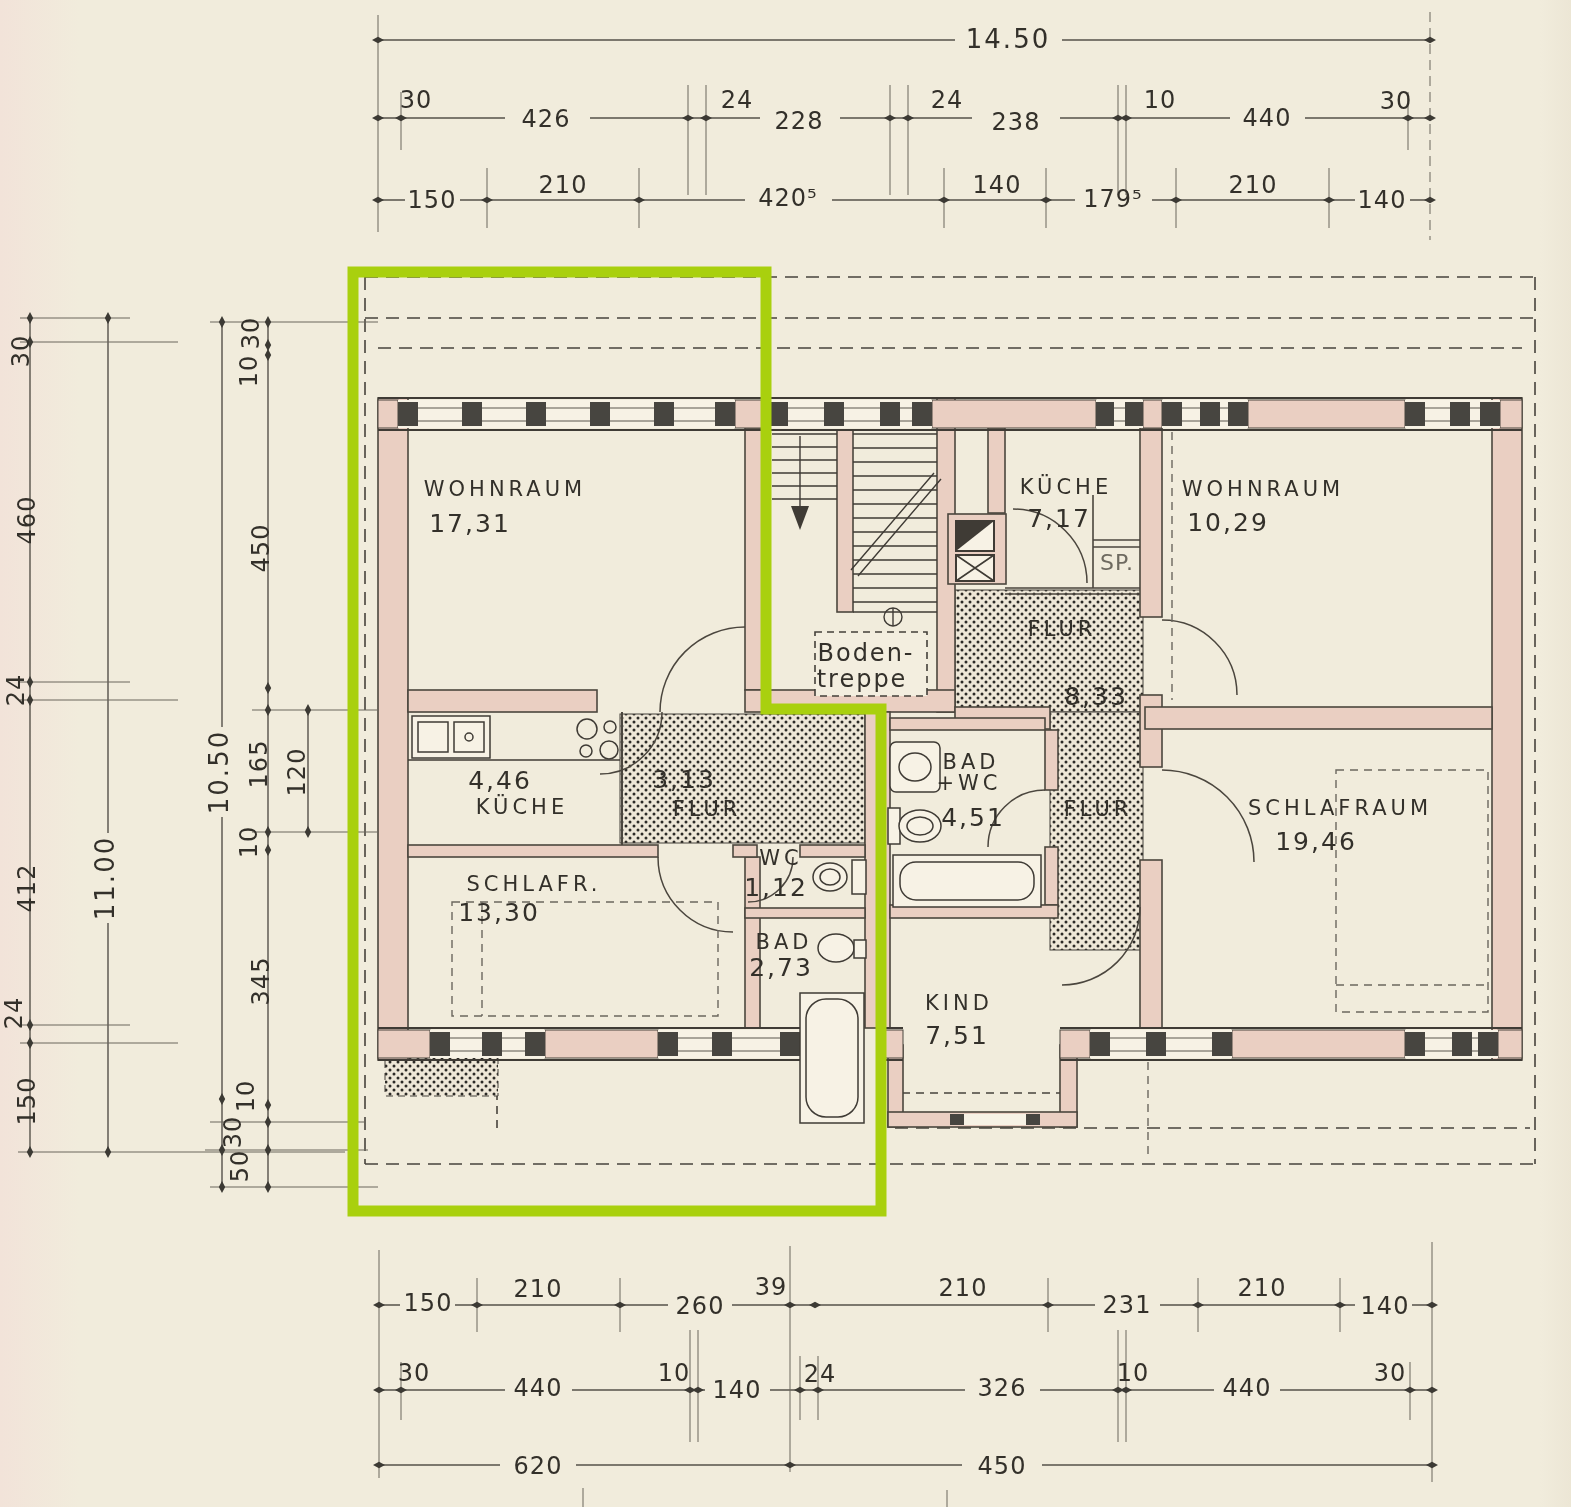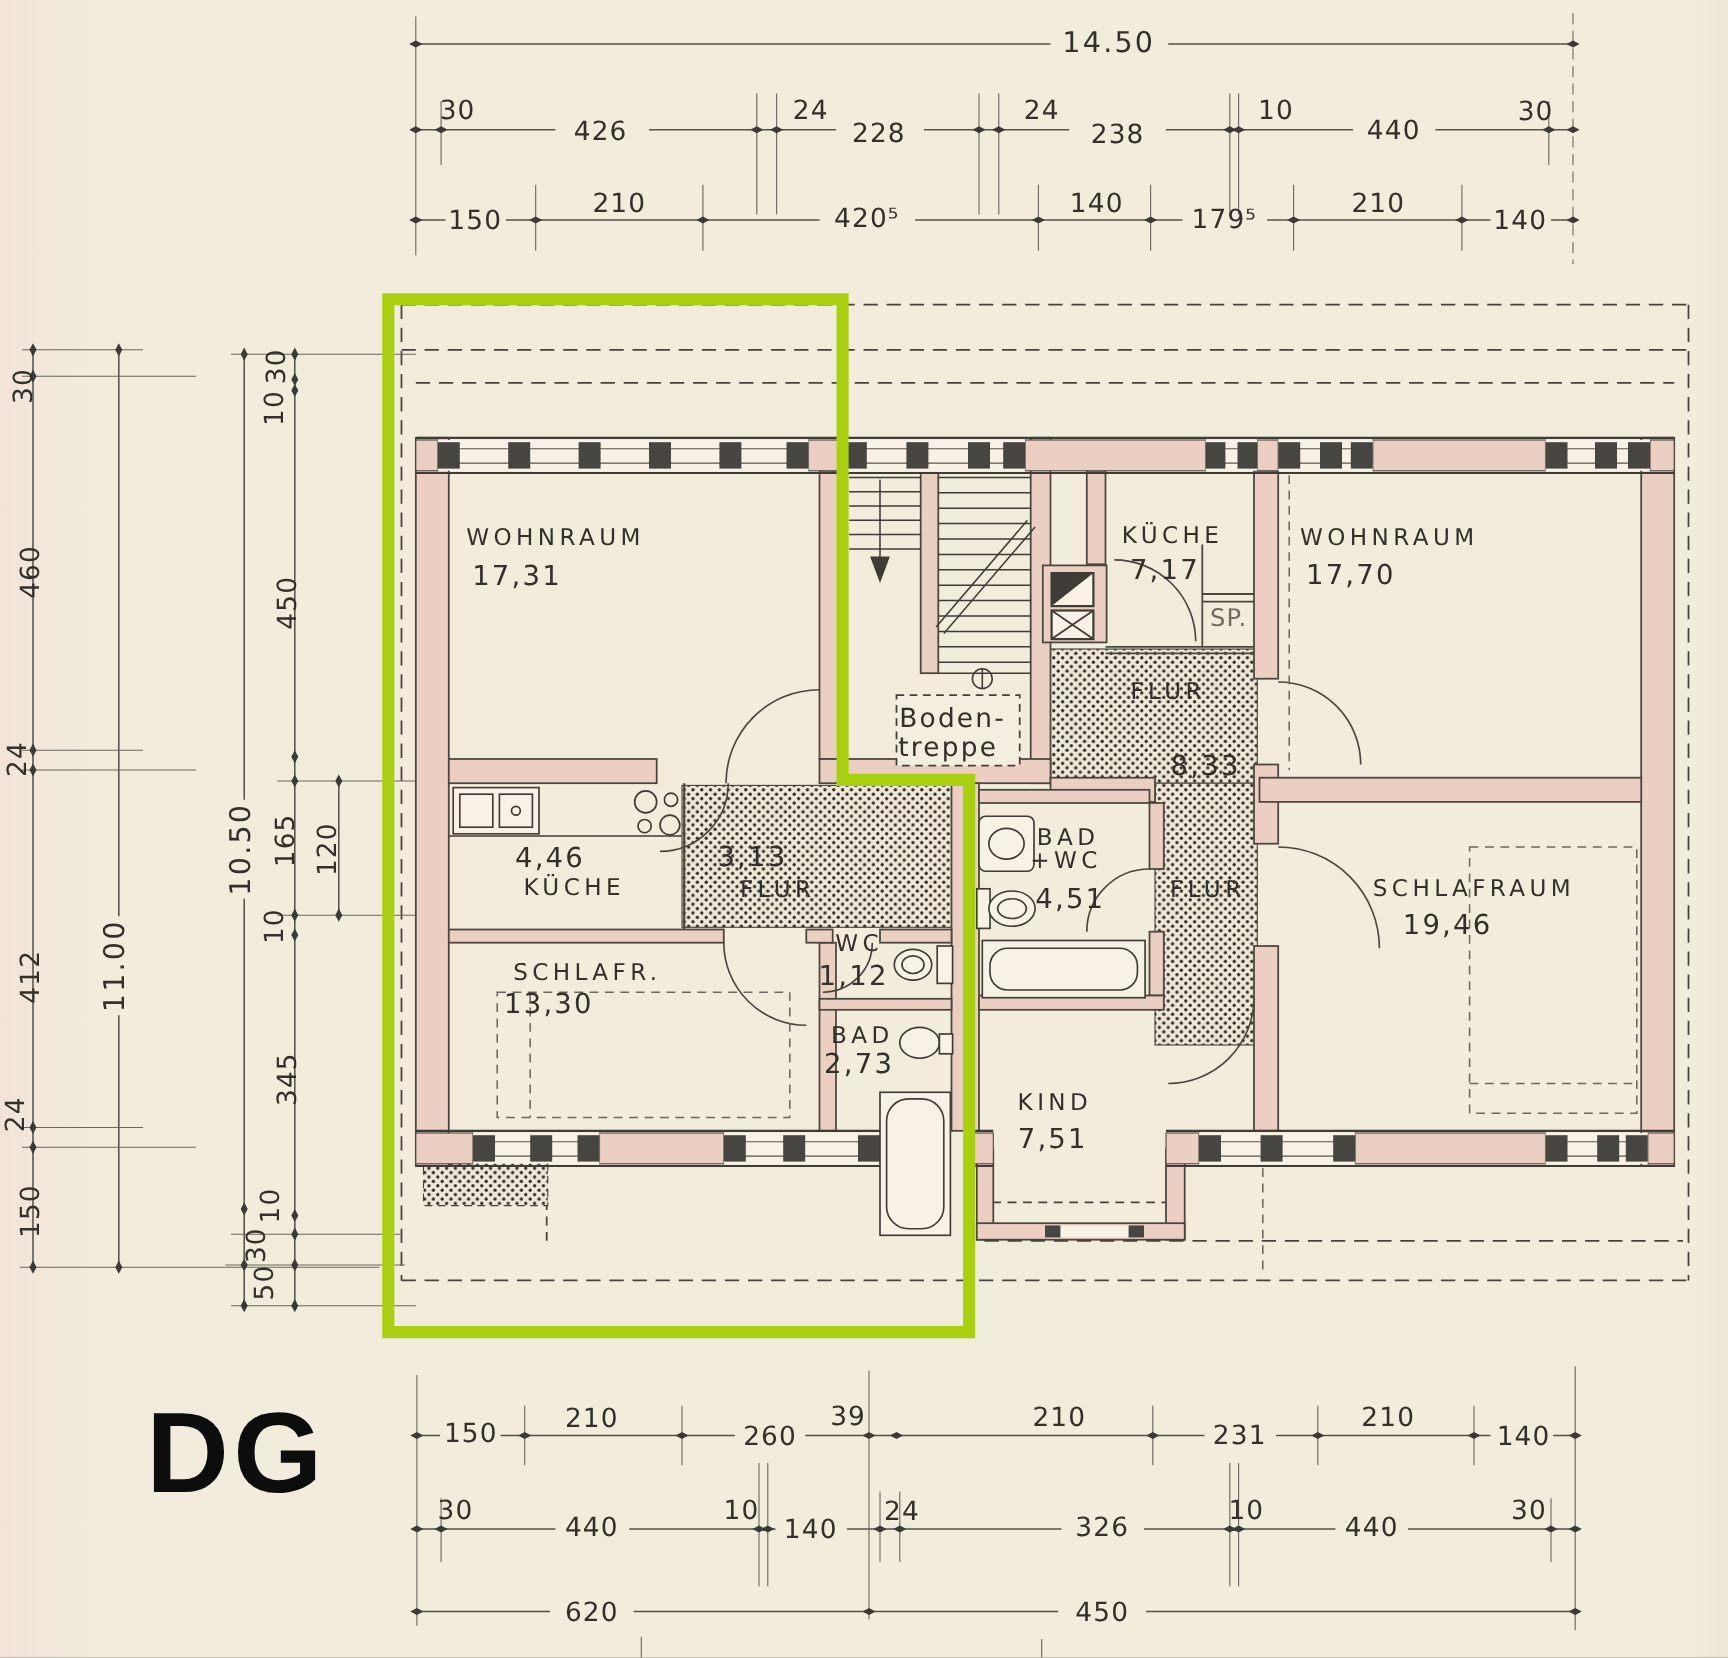--- a/index.html
+++ b/index.html
@@ -320,25 +320,24 @@
 <div class="lbl room" style="left:784px;top:942px">BAD</div>
 <div class="lbl area" style="left:781px;top:967px">2,73</div>
 <div class="lbl bt" style="left:866px;top:653px">Boden-</div>
 <div class="lbl bt" style="left:862px;top:679px">treppe</div>
 <div class="lbl room" style="left:1066px;top:487px">KÜCHE</div>
 <div class="lbl area" style="left:1059px;top:518px">7,17</div>
 <div class="lbl small" style="left:1117px;top:563px;color:#6e6a60">SP.</div>
 <div class="lbl room" style="left:1062px;top:629px">FLUR</div>
 <div class="lbl area" style="left:1096px;top:696px">8,33</div>
 <div class="lbl room" style="left:1263px;top:489px">WOHNRAUM</div>
-<div class="lbl area" style="left:1228px;top:522px">17,70</div>
+<div class="lbl area" style="left:1228px;top:522px">10,29</div>
 <div class="lbl room" style="left:1098px;top:809px">FLUR</div>
 <div class="lbl room" style="left:971px;top:762px">BAD</div>
 <div class="lbl room" style="left:969px;top:783px">+WC</div>
 <div class="lbl area" style="left:973px;top:817px">4,51</div>
 <div class="lbl room" style="left:1340px;top:808px">SCHLAFRAUM</div>
 <div class="lbl area" style="left:1316px;top:841px">19,46</div>
 <div class="lbl room" style="left:959px;top:1003px">KIND</div>
 <div class="lbl area" style="left:957px;top:1035px">7,51</div>
 
-<div class="dg" style="left:215px;top:1322px">DG</div>
 
 </div>
 
 </body></html>

